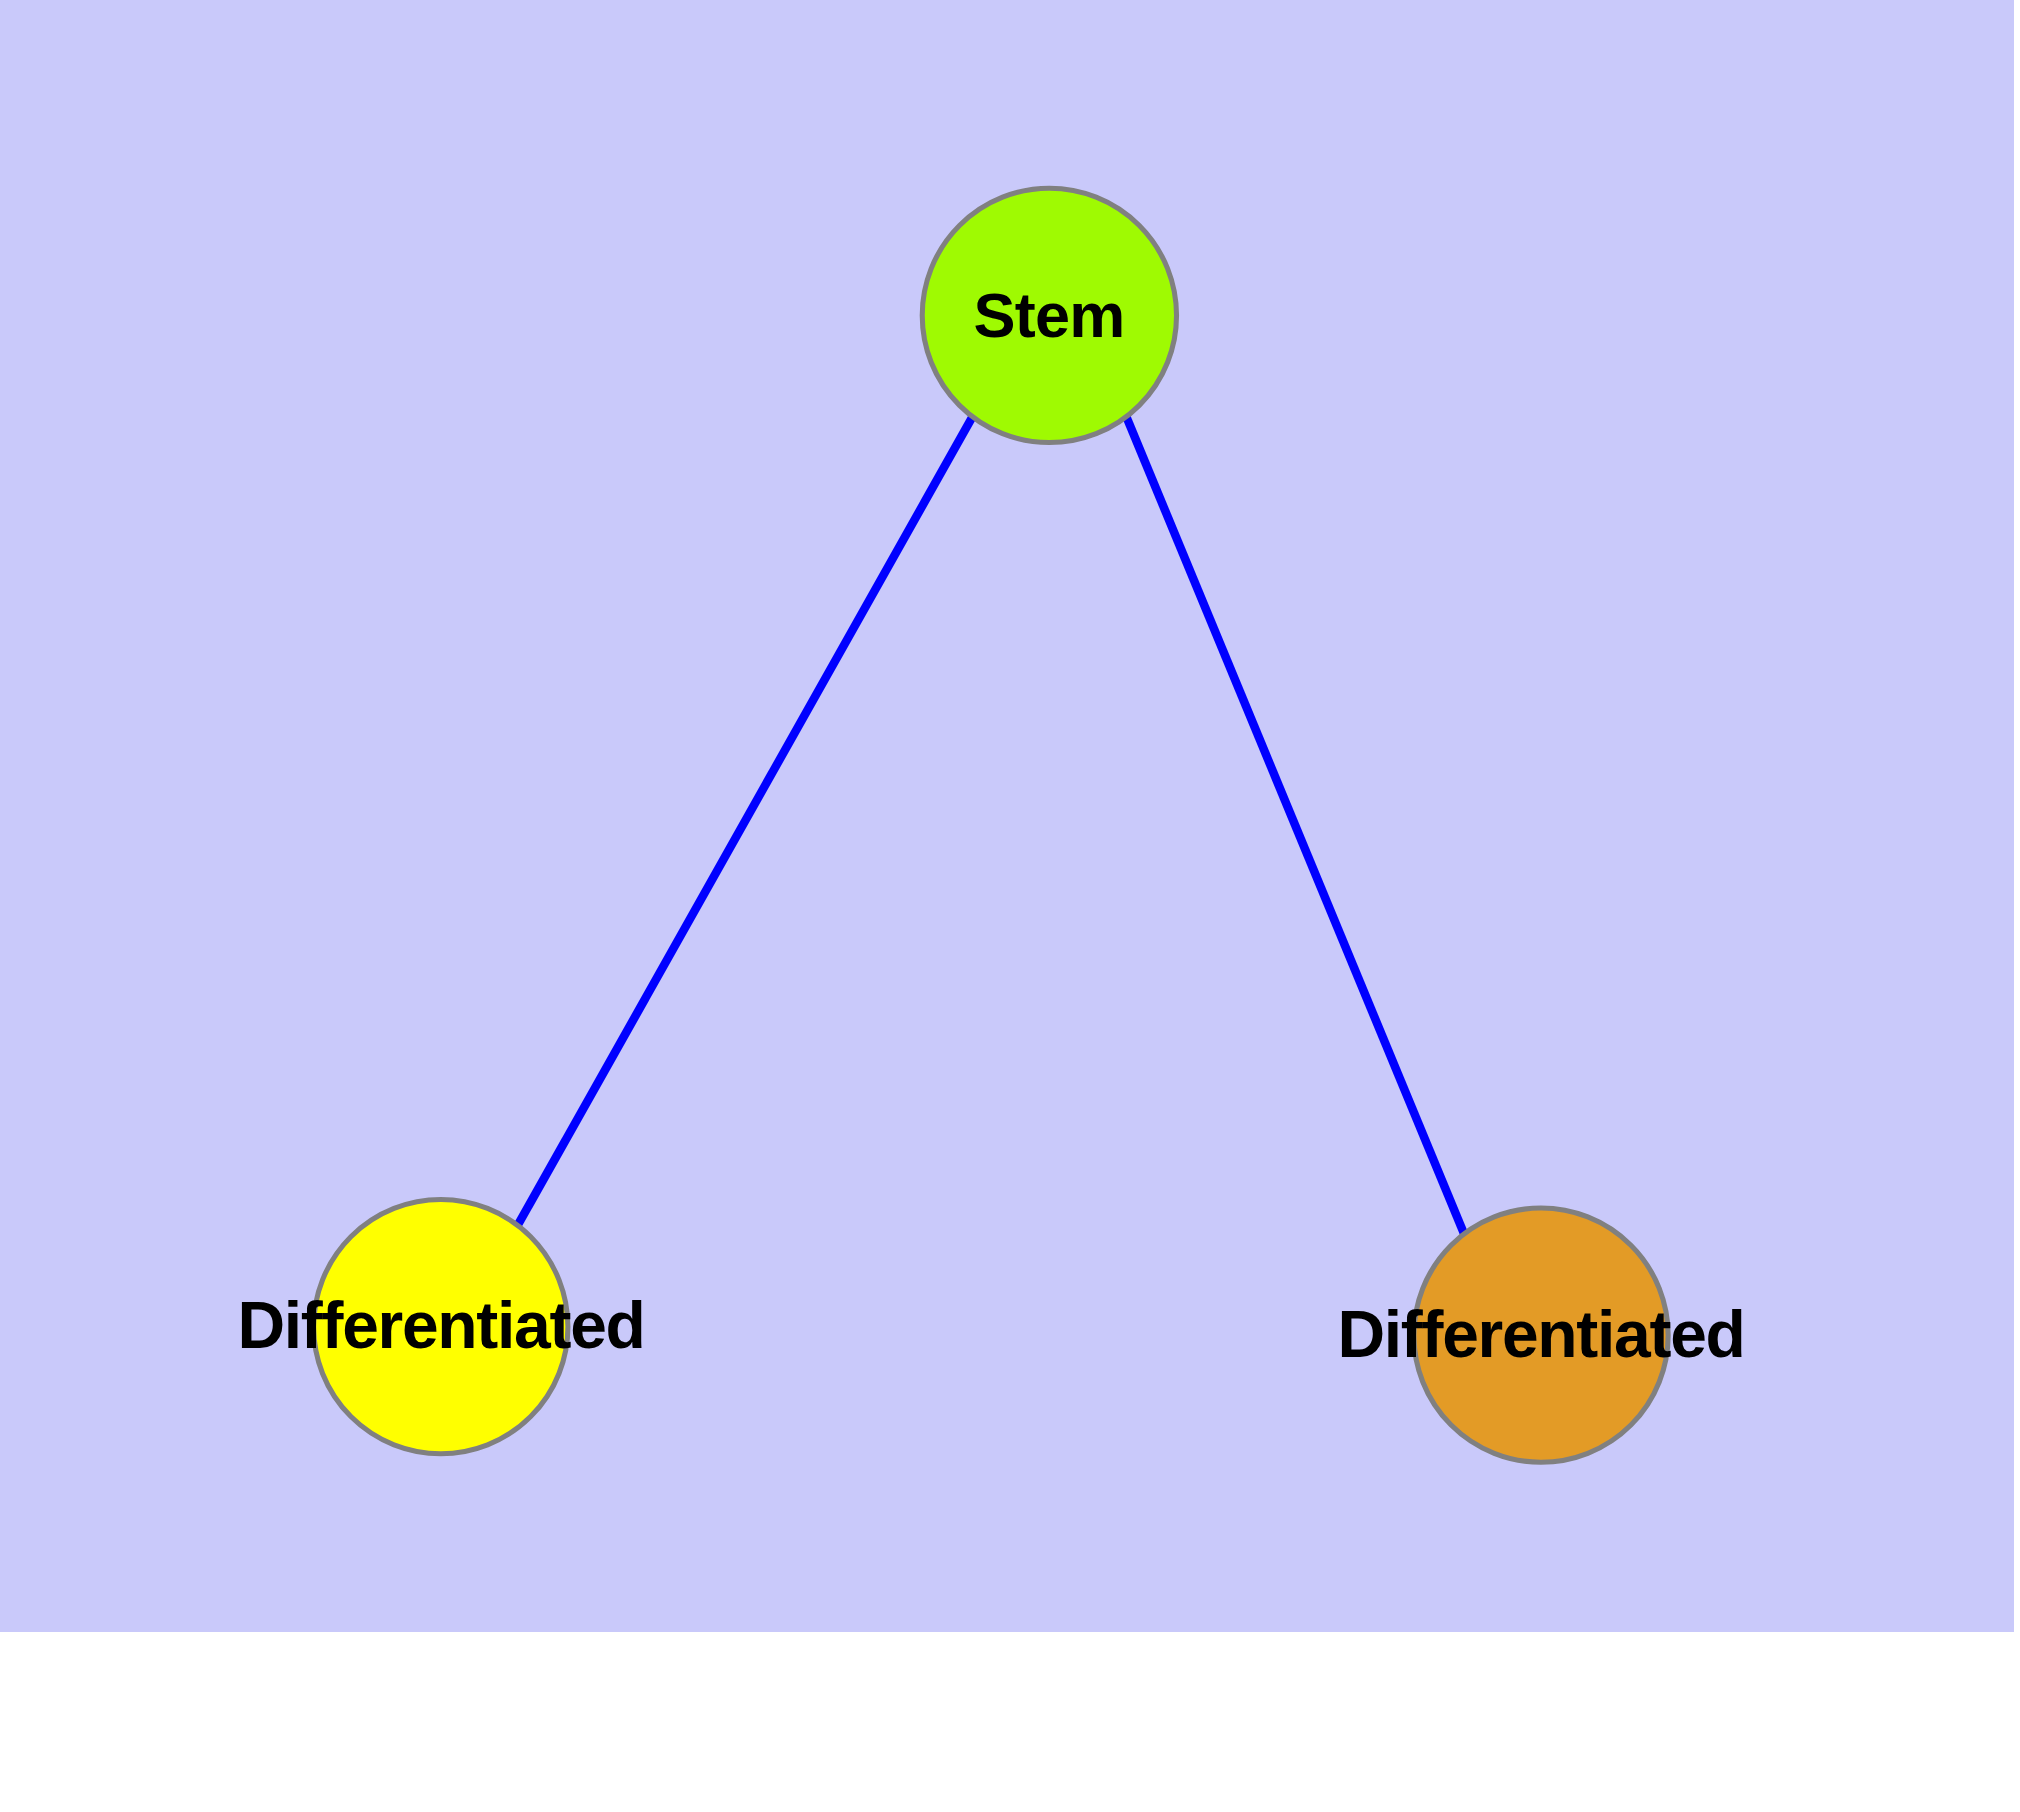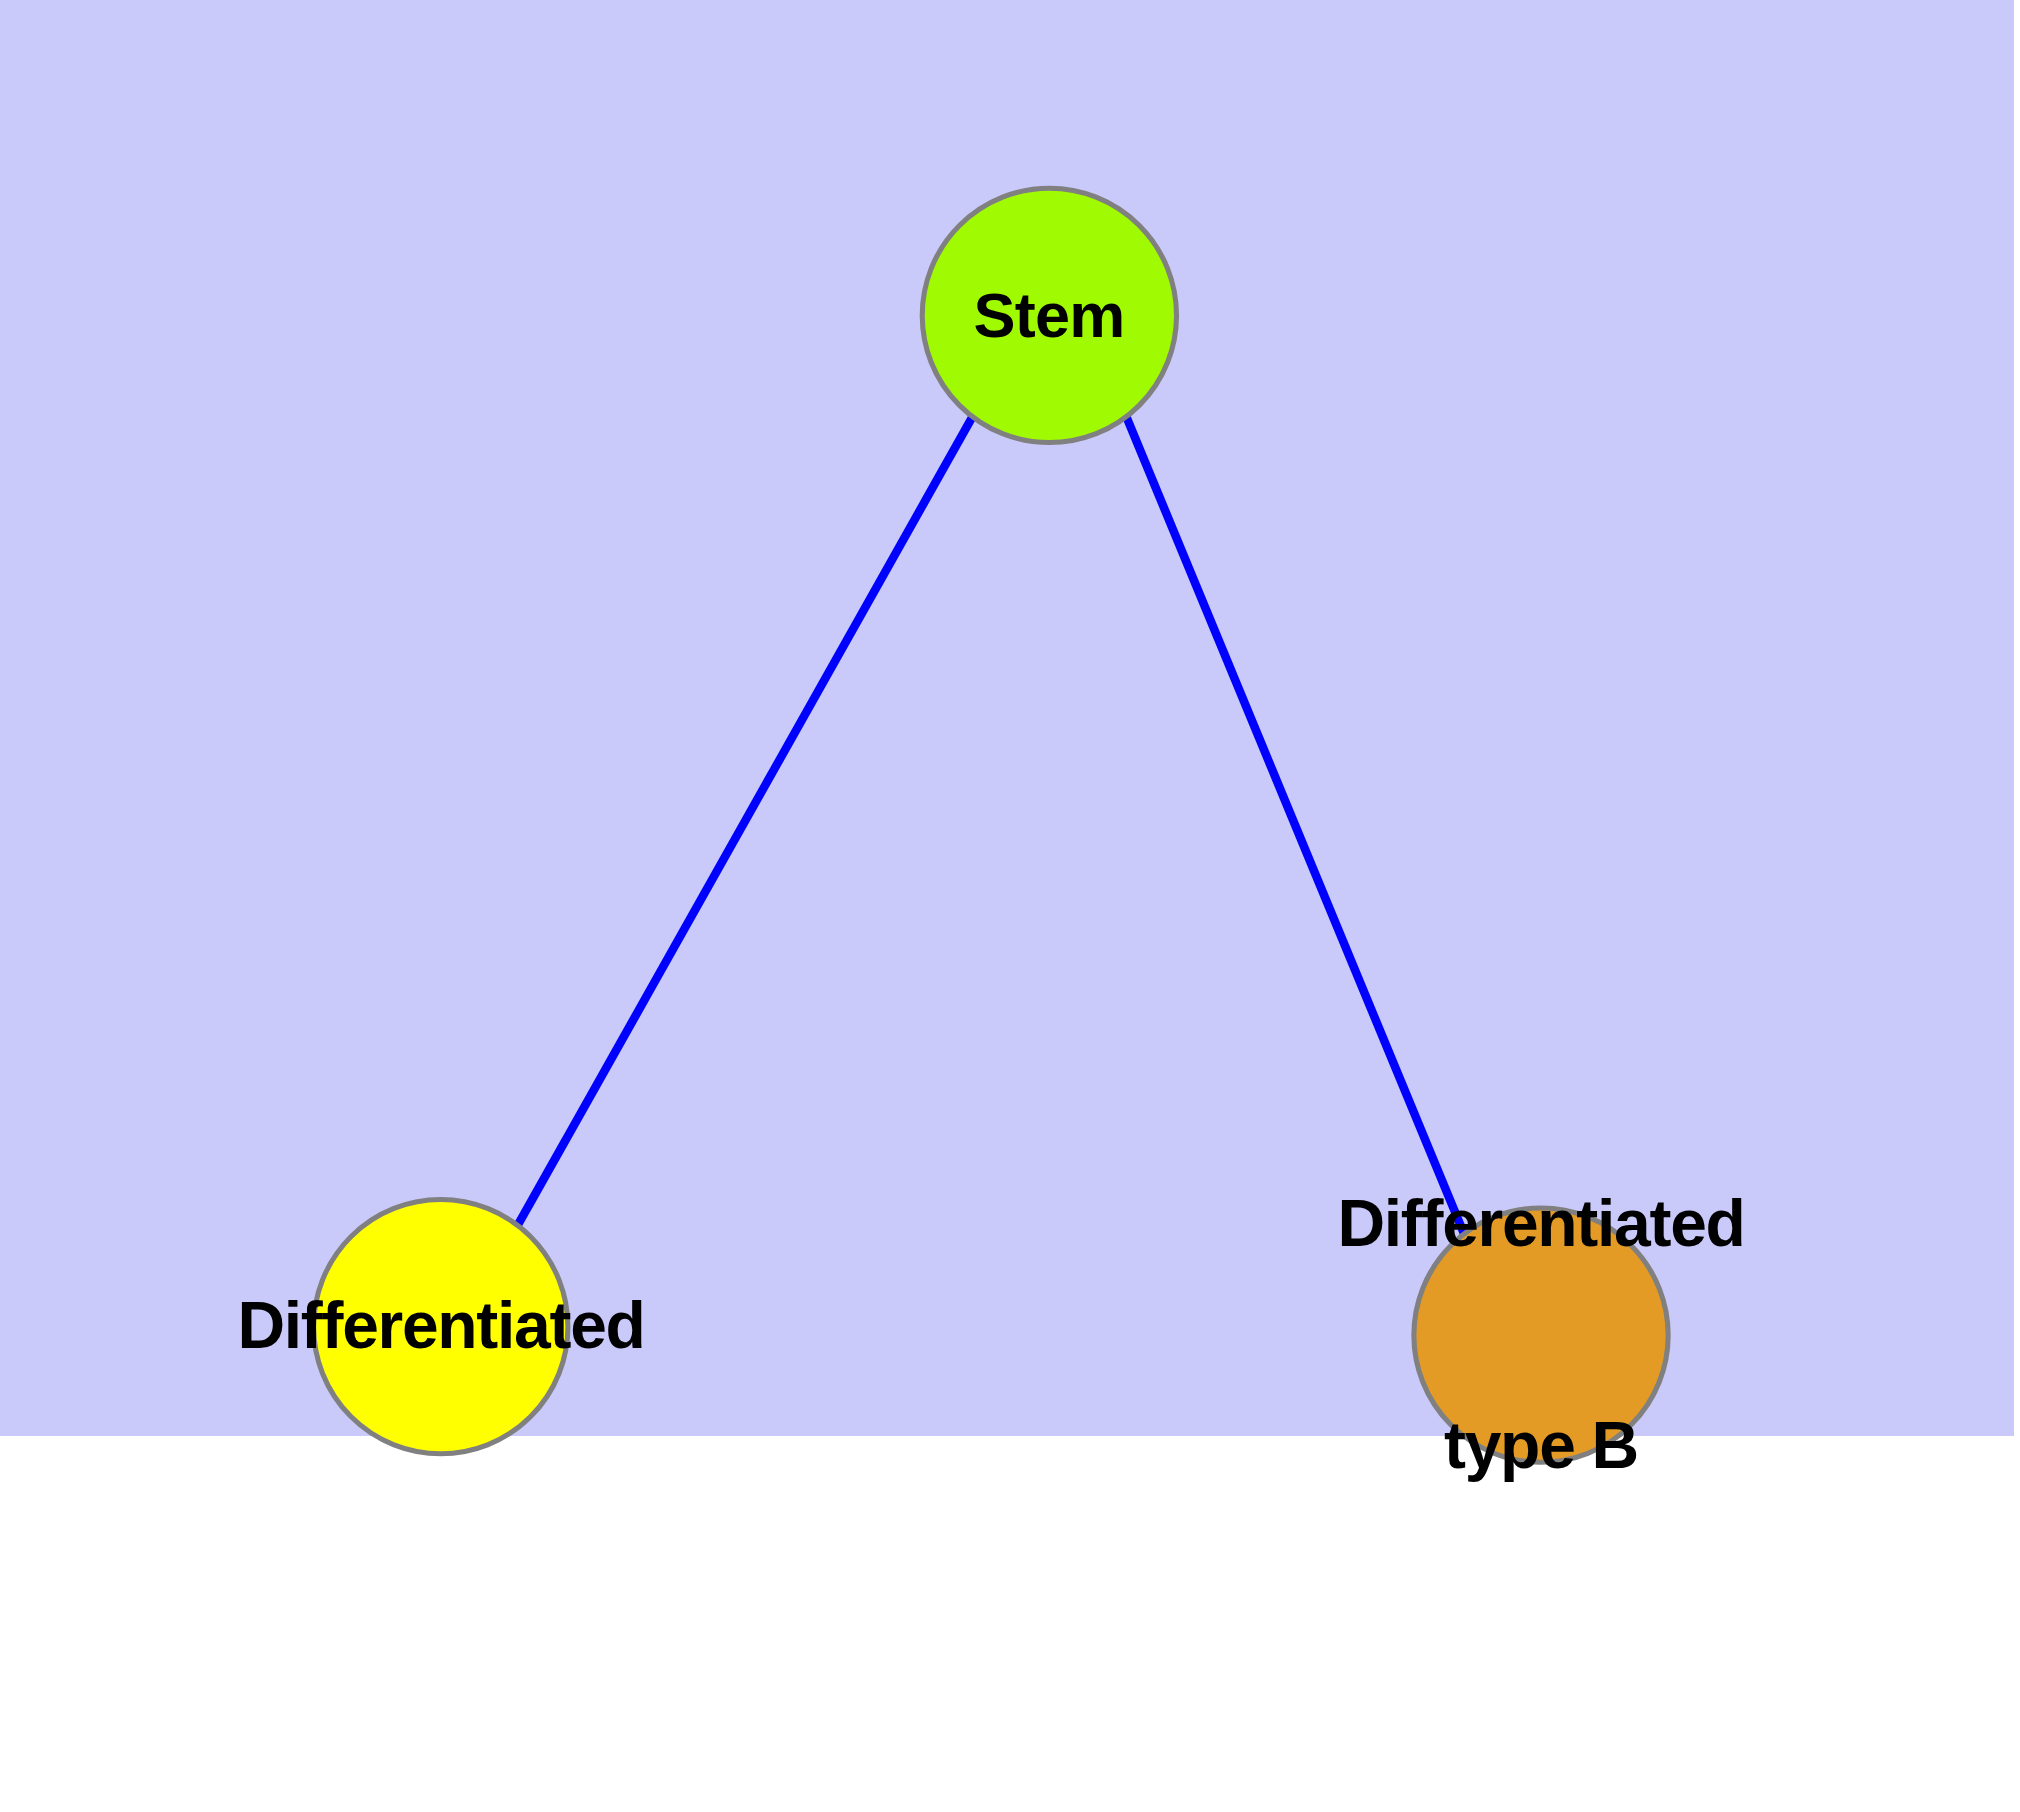--- a/index.html
+++ b/index.html
@@ -10,21 +10,21 @@
   }
   body {
     width: 2021px;
     height: 1812px;
     overflow: hidden;
     font-family: "Liberation Sans", sans-serif;
   }
   #graph-canvas {
     position: relative;
     width: 2014px;
-    height: 1436px;
+    height: 1632px;
     background: #c9c9fa;
     overflow: visible;
   }
   #graph-svg {
     position: absolute;
     left: 0;
     top: 0;
     width: 2014px;
     height: 1804px;
     display: block;
@@ -69,17 +69,16 @@
   </svg>
 
   <div class="node-label root" style="left:1049px; top:315px;">Stem</div>
 
   <div class="node-label leaf" style="left:441px; top:1326px;">
     <div>Differentiated</div>
   </div>
 
   <div class="node-label leaf" style="left:1541px; top:1335px;">
     <div>Differentiated</div>
-    <div>type B</div>
   </div>
 
 </div>
 
 
 </body></html>

